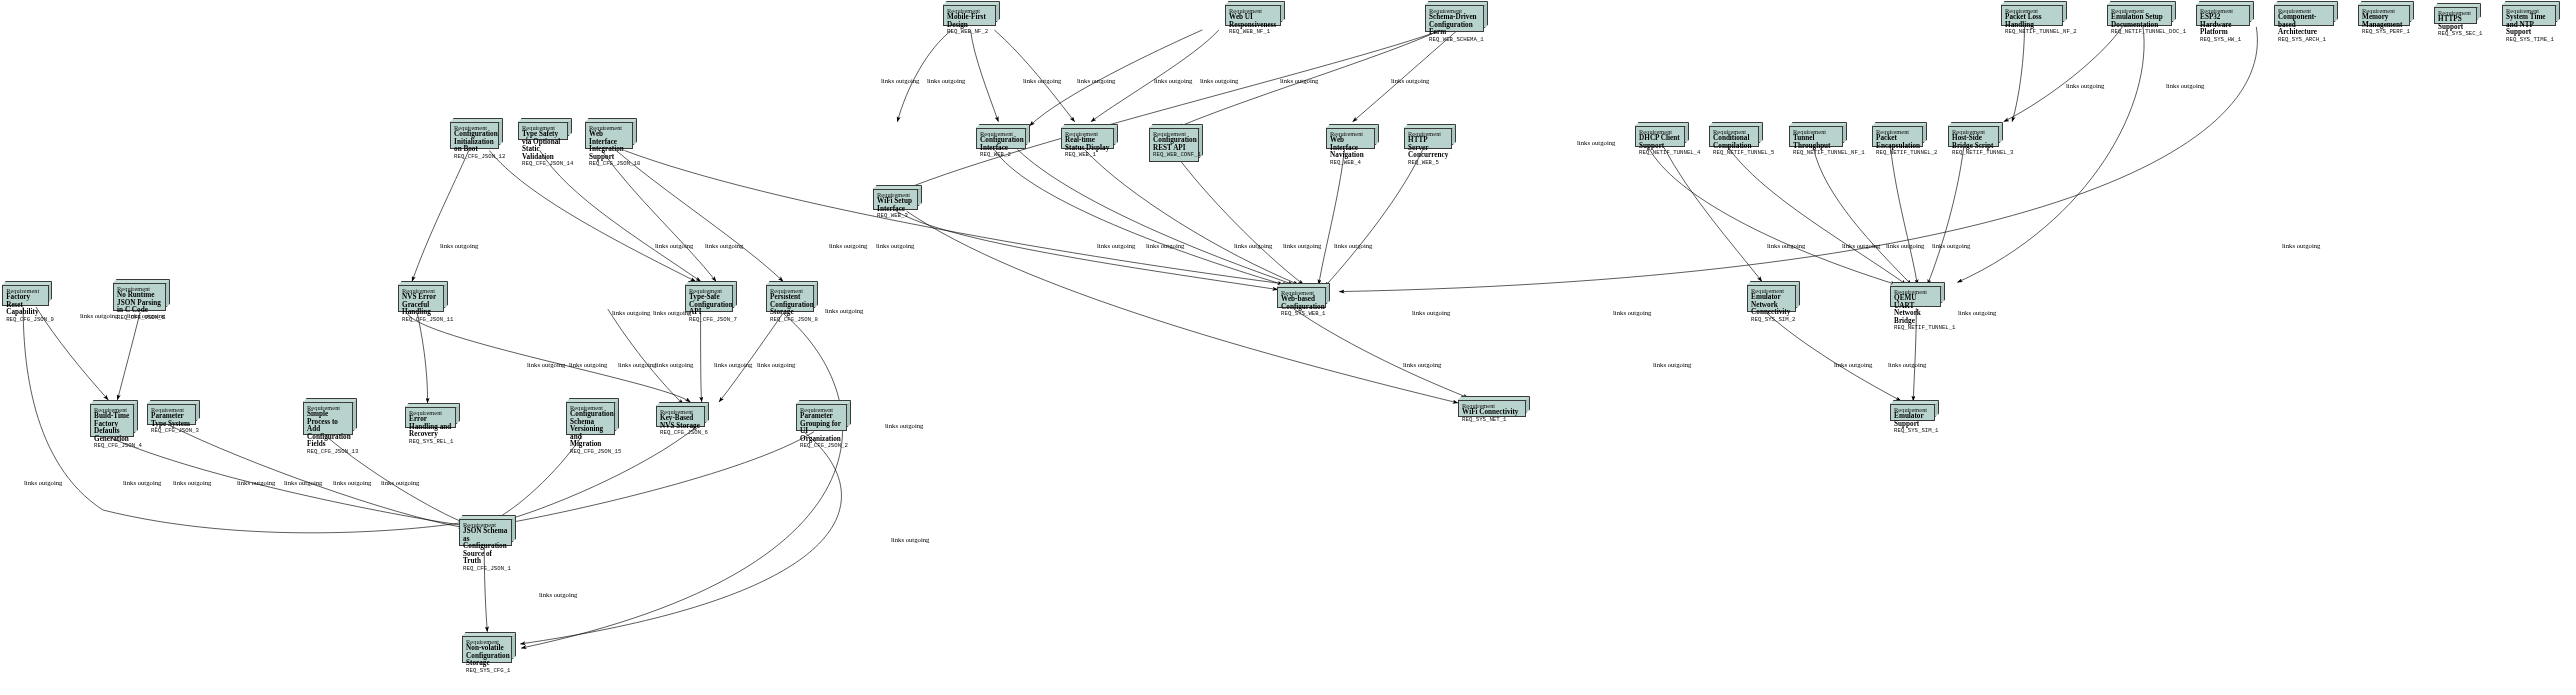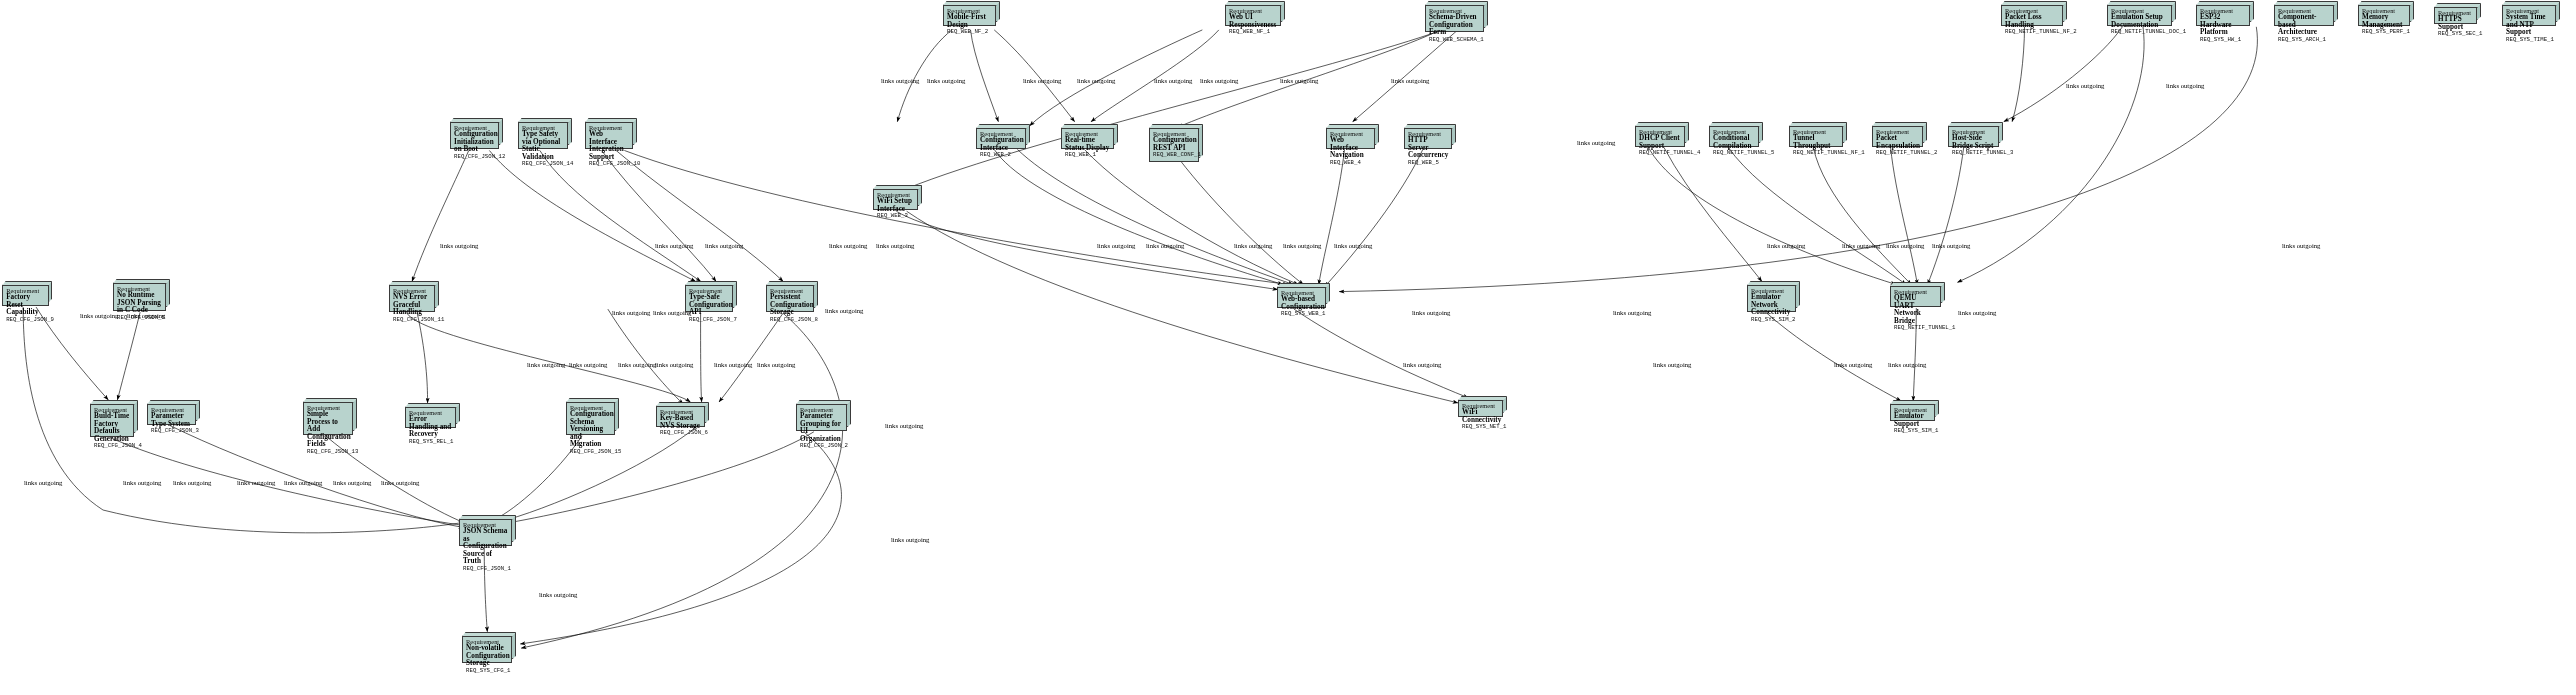--- a/index.html
+++ b/index.html
@@ -212,21 +212,21 @@
       </div>
       <div class="node" style="left: 450px; top: 118px; width: 53px; height: 31px;">
         <div class="side"></div>
         <div class="top"></div>
         <div class="front">
           <div class="stereo">Requirement</div>
           <div class="title">Configuration Initialization on Boot</div>
           <div class="uid">REQ_CFG_JSON_12</div>
         </div>
       </div>
-      <div class="node" style="left: 518px; top: 118px; width: 54px; height: 31px;">
+      <div class="node" style="left: 518px; top: 118px; width: 54px; height: 22px;">
         <div class="side"></div>
         <div class="top"></div>
         <div class="front">
           <div class="stereo">Requirement</div>
           <div class="title">Type Safety via Optional Static Validation</div>
           <div class="uid">REQ_CFG_JSON_14</div>
         </div>
       </div>
       <div class="node" style="left: 585px; top: 118px; width: 52px; height: 31px;">
         <div class="side"></div>
@@ -347,21 +347,21 @@
       </div>
       <div class="node" style="left: 113px; top: 279px; width: 57px; height: 32px;">
         <div class="side"></div>
         <div class="top"></div>
         <div class="front">
           <div class="stereo">Requirement</div>
           <div class="title">No Runtime JSON Parsing in C Code</div>
           <div class="uid">REQ_CFG_JSON_5</div>
         </div>
       </div>
-      <div class="node" style="left: 389px; top: 281px; width: 50px; height: 31px; padding-left: 20px;">
+      <div class="node" style="left: 398px; top: 281px; width: 50px; height: 31px; padding-left: 20px;">
         <div class="side"></div>
         <div class="top"></div>
         <div class="front">
           <div class="stereo">Requirement</div>
           <div class="title">NVS Error Graceful Handling</div>
           <div class="uid">REQ_CFG_JSON_11</div>
         </div>
       </div>
       <div class="node" style="left: 685px; top: 281px; width: 52px; height: 31px;">
         <div class="side"></div>
@@ -464,21 +464,21 @@
       </div>
       <div class="node" style="left: 796px; top: 400px; width: 55px; height: 31px;">
         <div class="side"></div>
         <div class="top"></div>
         <div class="front">
           <div class="stereo">Requirement</div>
           <div class="title">Parameter Grouping for UI Organization</div>
           <div class="uid">REQ_CFG_JSON_2</div>
         </div>
       </div>
-      <div class="node" style="left: 1458px; top: 396px; width: 49px; height: 20.6px;">
+      <div class="node" style="left: 1458px; top: 396px; width: 72px; height: 20.6px;">
         <div class="side"></div>
         <div class="top"></div>
         <div class="front">
           <div class="stereo">Requirement</div>
           <div class="title">WiFi Connectivity</div>
           <div class="uid">REQ_SYS_NET_1</div>
         </div>
       </div>
       <div class="node" style="left: 1890px; top: 400px; width: 49px; height: 20.6px;">
         <div class="side"></div>

